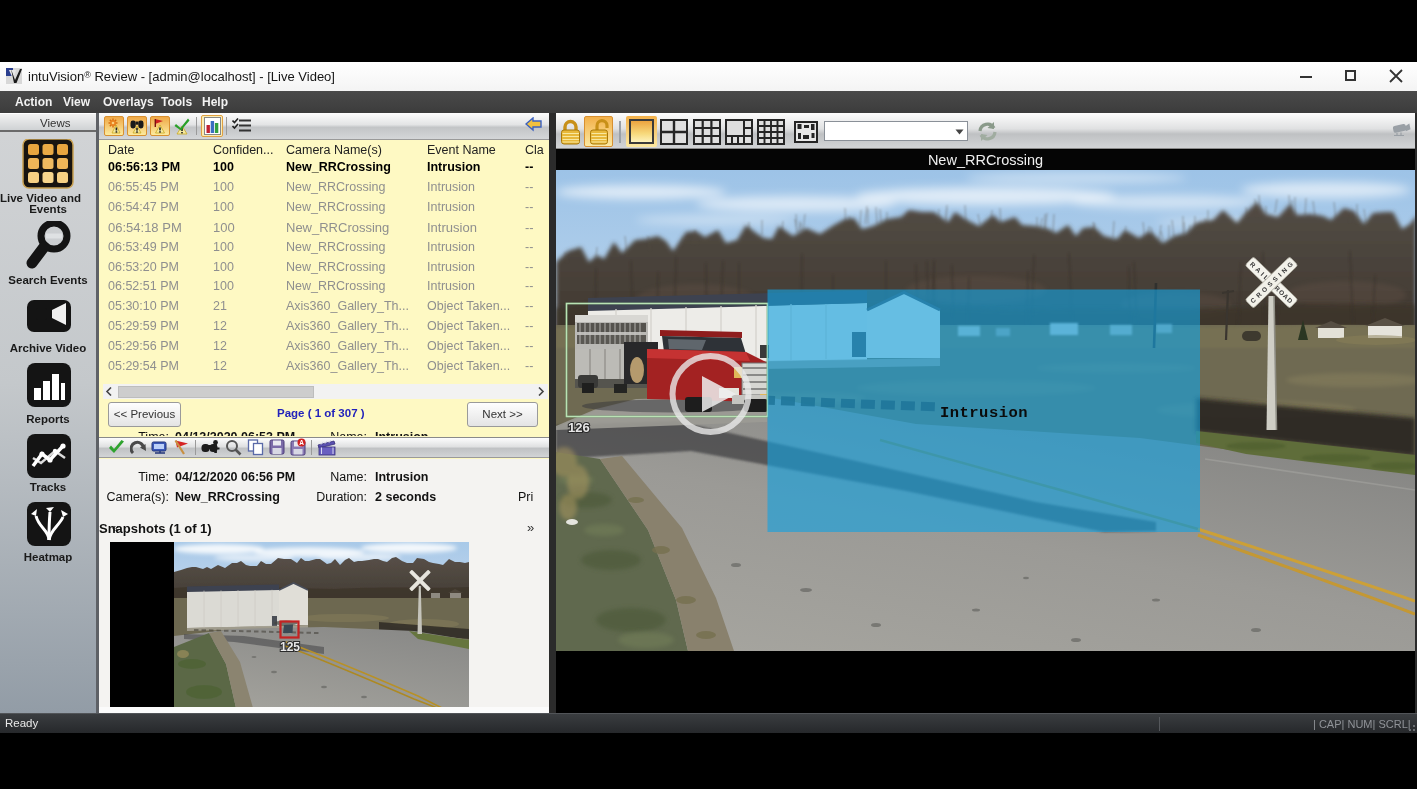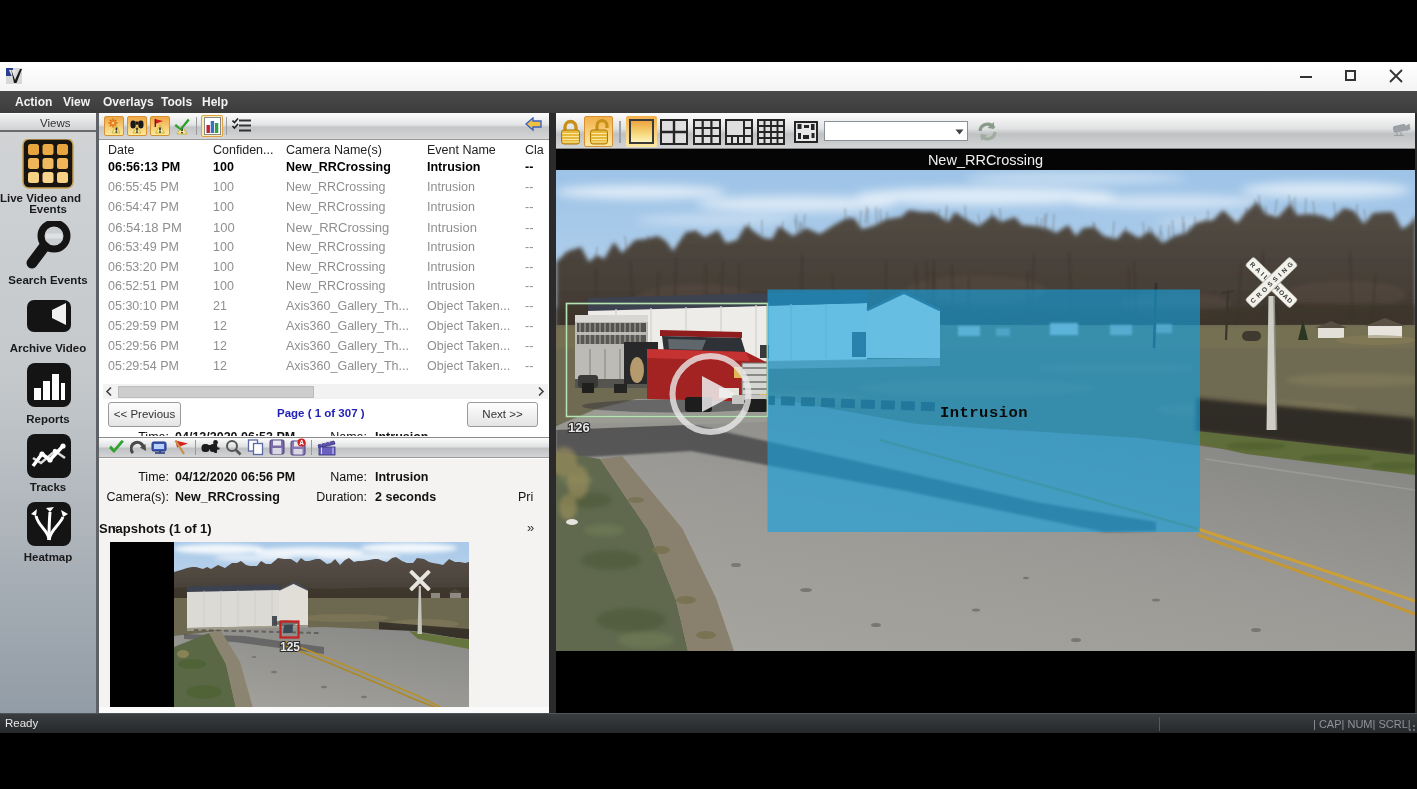--- a/index.html
+++ b/index.html
@@ -11,20 +11,21 @@
 </head>
 <body>
 
 <div class="abs" style="left:0;top:62px;width:1417px;height:29px;background:linear-gradient(#ffffff,#f4f4f4)">
   <svg class="abs" style="left:6px;top:5px" width="18" height="18" viewBox="0 0 18 18">
     <rect x="0" y="1" width="16" height="16" fill="#d8d8d8"></rect>
     <rect x="0" y="1" width="7" height="8" fill="#2b3f8f"></rect>
     <path d="M3 3 L7 12 L10 3 Z" fill="#e8e8e8"></path>
     <path d="M5 2 L9 13 L14 2 L16 2 L10.5 16 L8 16 Z" fill="#1a1a1a"></path>
   </svg>
+  <div class="abs tx" style="left:28px;top:7px;font-size:13px;color:#151515">intuVision<span style="font-size:9px;vertical-align:3px">®</span> Review - [admin@localhost] - [Live Video]</div>
   <div class="abs" style="left:1300px;top:14px;width:12px;height:2px;background:#333"></div>
   <div class="abs" style="left:1345px;top:8px;width:11px;height:11px;border:2px solid #333"></div>
   <svg class="abs" style="left:1389px;top:7px" width="14" height="14" viewBox="0 0 14 14">
     <path d="M1 1 L13 13 M13 1 L1 13" stroke="#333" stroke-width="1.8"></path>
   </svg>
 </div>
 
 <div class="abs" style="left:0;top:91px;width:1417px;height:22px;background:linear-gradient(#4a4a4a,#3c3c3c);color:#f2f2f2;font-size:12px;font-weight:700">
   <div class="abs tx" style="left:15px;top:4px">Action</div>
   <div class="abs tx" style="left:63px;top:4px">View</div>
@@ -99,21 +100,21 @@
     <g fill="#fff">
       <path d="M9 14 L4 12 L10 7 Z"></path>
       <path d="M23 10 L19 6 L27 5 Z"></path>
       <path d="M36 15 L34 8 L41 12 Z"></path>
     </g>
   </svg>
   <div class="abs tx" style="left:0;top:438px;width:96px;text-align:center;font-size:11.5px;font-weight:700;color:#1a1a1a">Heatmap</div>
 </div>
 <div class="abs" style="left:96px;top:113px;width:3px;height:601px;background:#5e6166"></div>
 
-<div class="abs" id="leftpanel" style="left:99px;top:113px;width:450px;height:601px;background:#ffffff;overflow:hidden">
+<div class="abs" id="leftpanel" style="left:99px;top:113px;width:450px;height:601px;background:#fef9c3;overflow:hidden">
 
   <div class="abs" style="left:0;top:0;width:450px;height:27px;background:linear-gradient(#fdfdfd,#e3e4e5 45%,#c3c5c7 55%,#d4d6d8);border-bottom:1px solid #9a9a9a"></div>
   <div class="abs" style="left:5px;top:3px;width:20px;height:20px;background:linear-gradient(#efa846,#fceb9e);border:1px solid #d89030;border-radius:2px"></div>
   <svg class="abs" style="left:7px;top:5px" width="17" height="17" viewBox="0 0 17 17">
     <g stroke="#d86f10" stroke-width="1.5">
         <path d="M7 0.5 L7 9.5 M2.5 5 L11.5 5 M3.8 1.8 L10.2 8.2 M10.2 1.8 L3.8 8.2"></path>
       </g>
     <circle cx="7" cy="5" r="3" fill="#e8821e"></circle>
       <circle cx="7" cy="5" r="1.3" fill="#fad080"></circle>
     <path d="M10 7 L14 15 L6 15 Z" fill="#f5e9a0" stroke="#caa820" stroke-width="0.8"></path>

